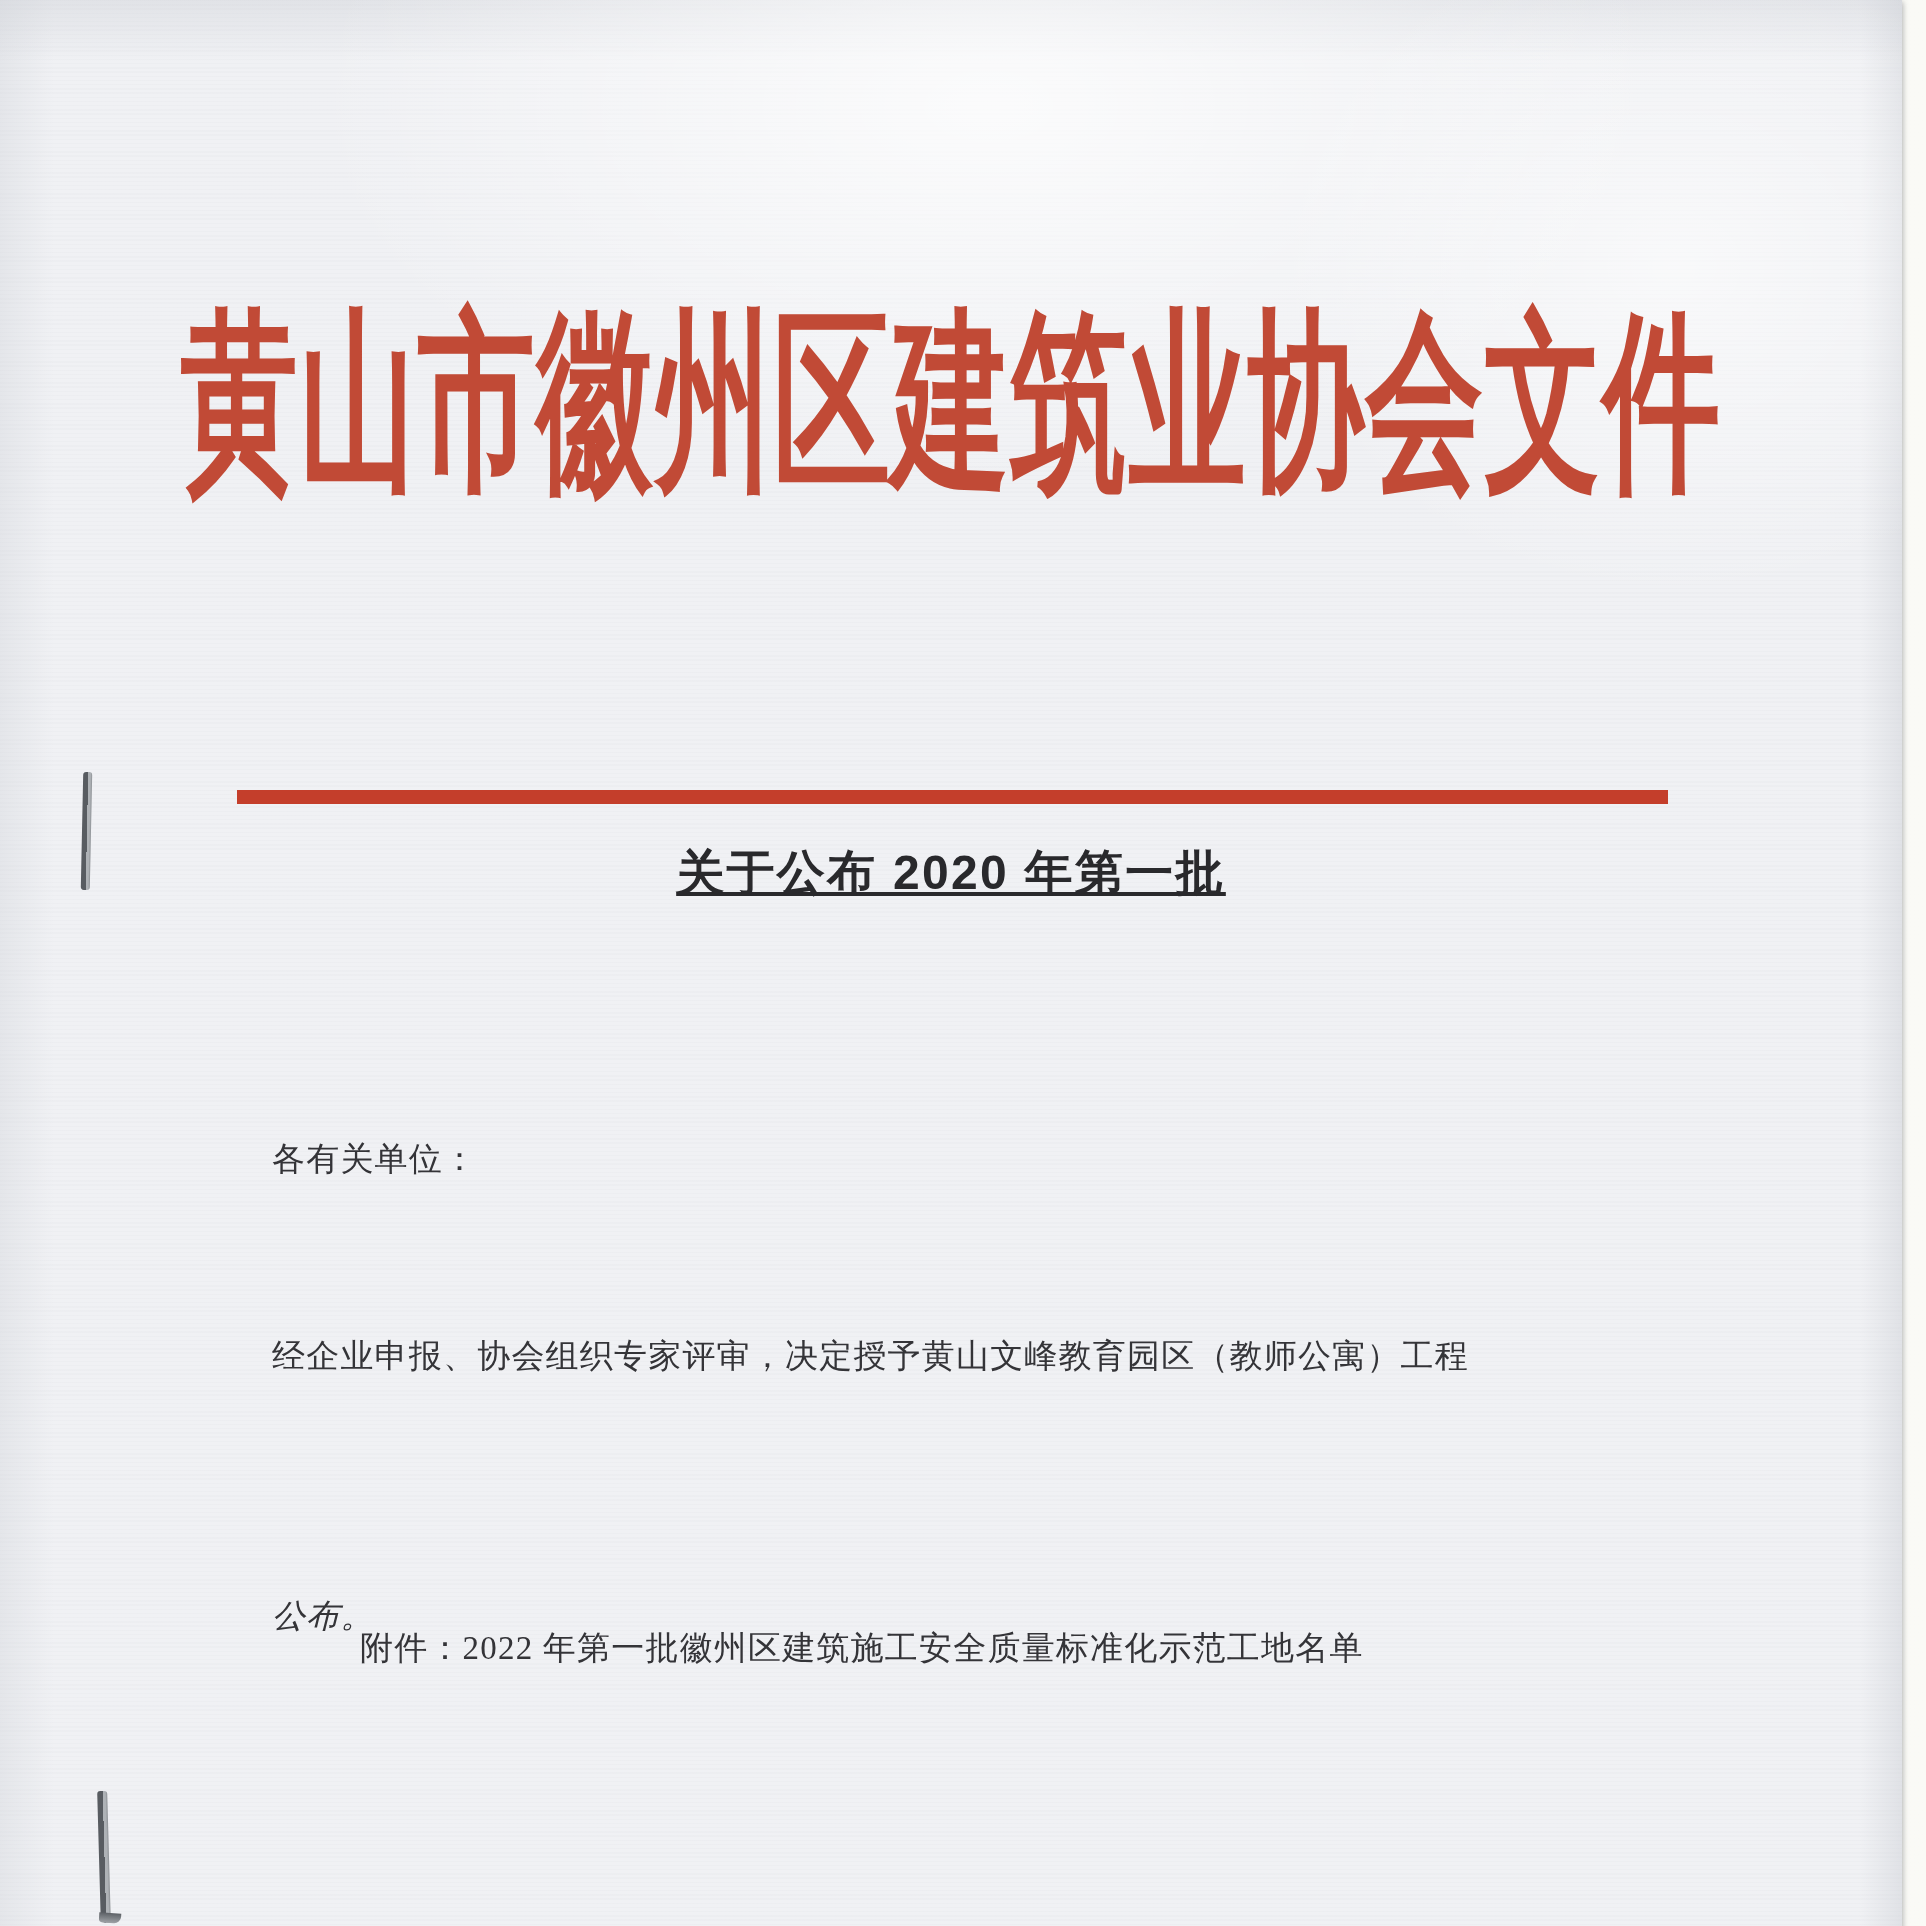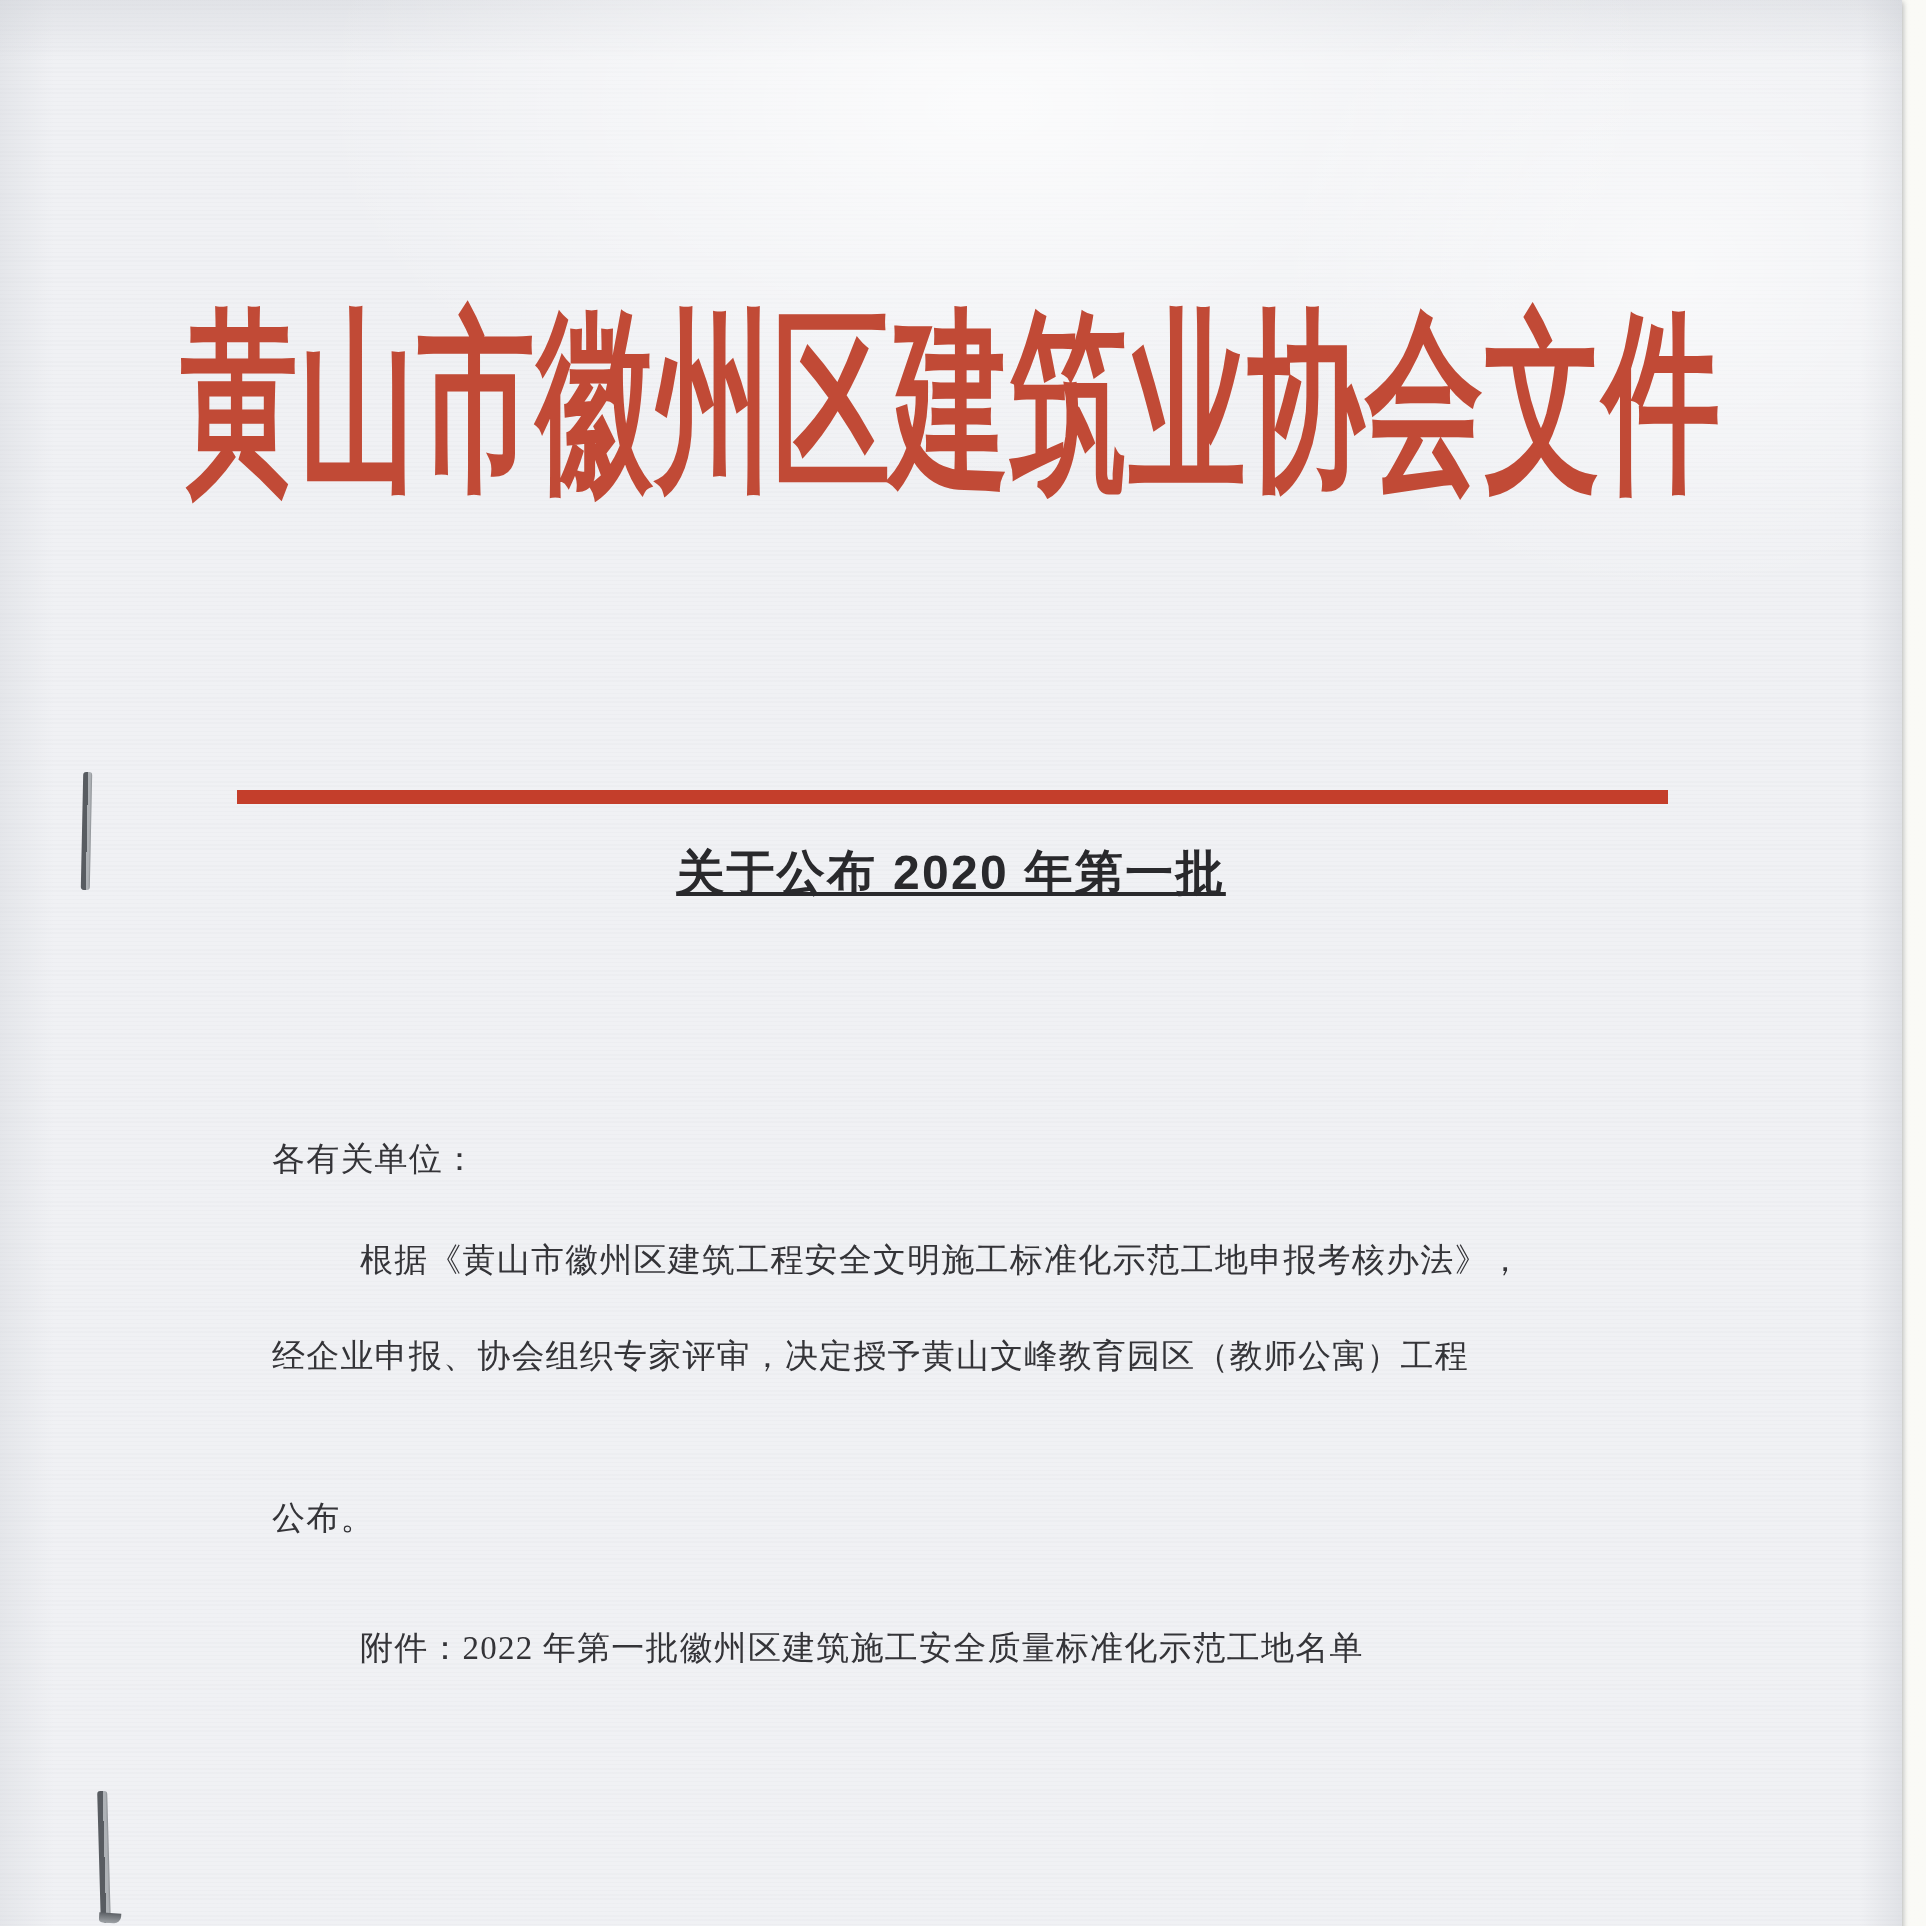--- a/index.html
+++ b/index.html
@@ -82,38 +82,37 @@
     position: absolute; left: 272px;
     font-size: 33px; color: #343438;
     letter-spacing: 1.2px; white-space: nowrap;
     line-height: 1.1;
   }
   .indent { padding-left: 88px; }
   .salutation { top: 1141px; }
   .p1 { top: 1242px; }
   .p2 { top: 1338px; }
   .p3 { top: 1440px; }
-  .p4 { top: 1500px; }
+  .p4 { top: 1598px; font-style: italic; }
   .attachment { top: 1630px; }
 </style>
 </head>
 <body>
 
 <div class="paper">
 
   <div class="org-header">黄山市徽州区建筑业协会文件</div>
 
 
   <div class="red-divider"></div>
 
   <div class="subject subject-1">关于公布 2020 年第一批</div>
 
   <div class="bodyline salutation">各有关单位：</div>
 
-  <div class="bodyline p1 indent">根据《黄山市徽州区建筑工程安全文明施工标准化示范工地申报考核办法》，</div>
   <div class="bodyline p2">经企业申报、协会组织专家评审，决定授予黄山文峰教育园区（教师公寓）工程</div>
   <div class="bodyline p4">公布。</div>
 
   <div class="bodyline attachment indent">附件：2022 年第一批徽州区建筑施工安全质量标准化示范工地名单</div>
 
 </div>
 
 <div class="staple staple-1"></div>
 <div class="staple staple-2"></div>
 <div class="staple-2-hook"></div>

